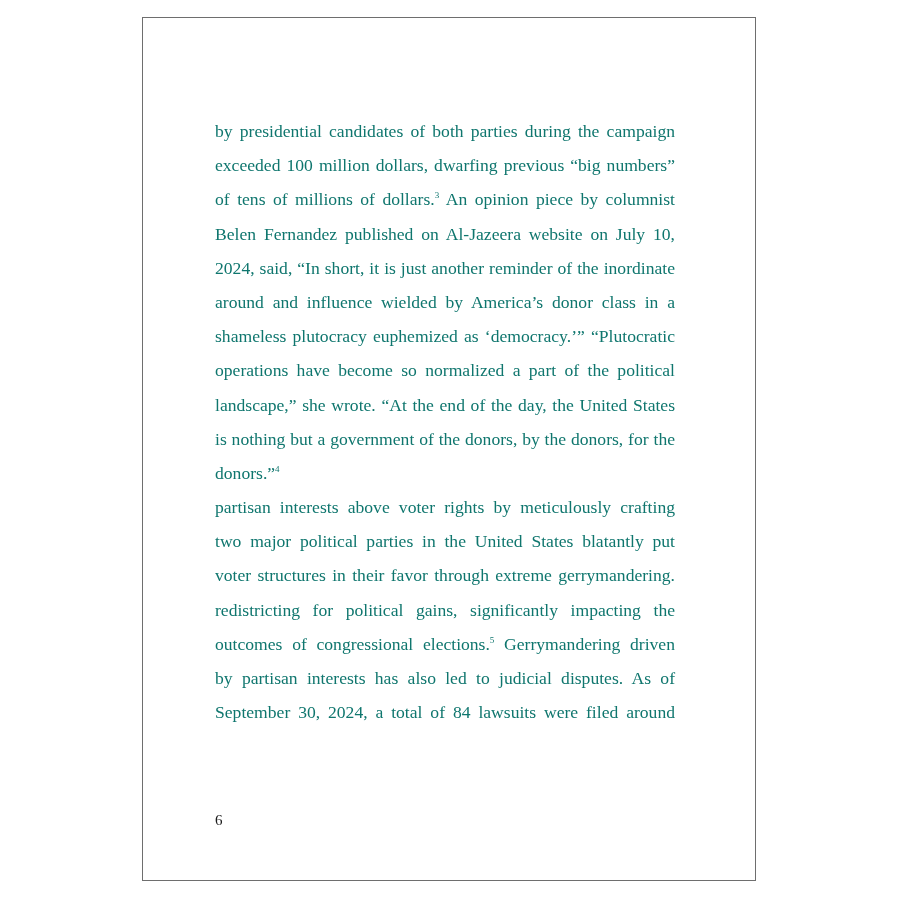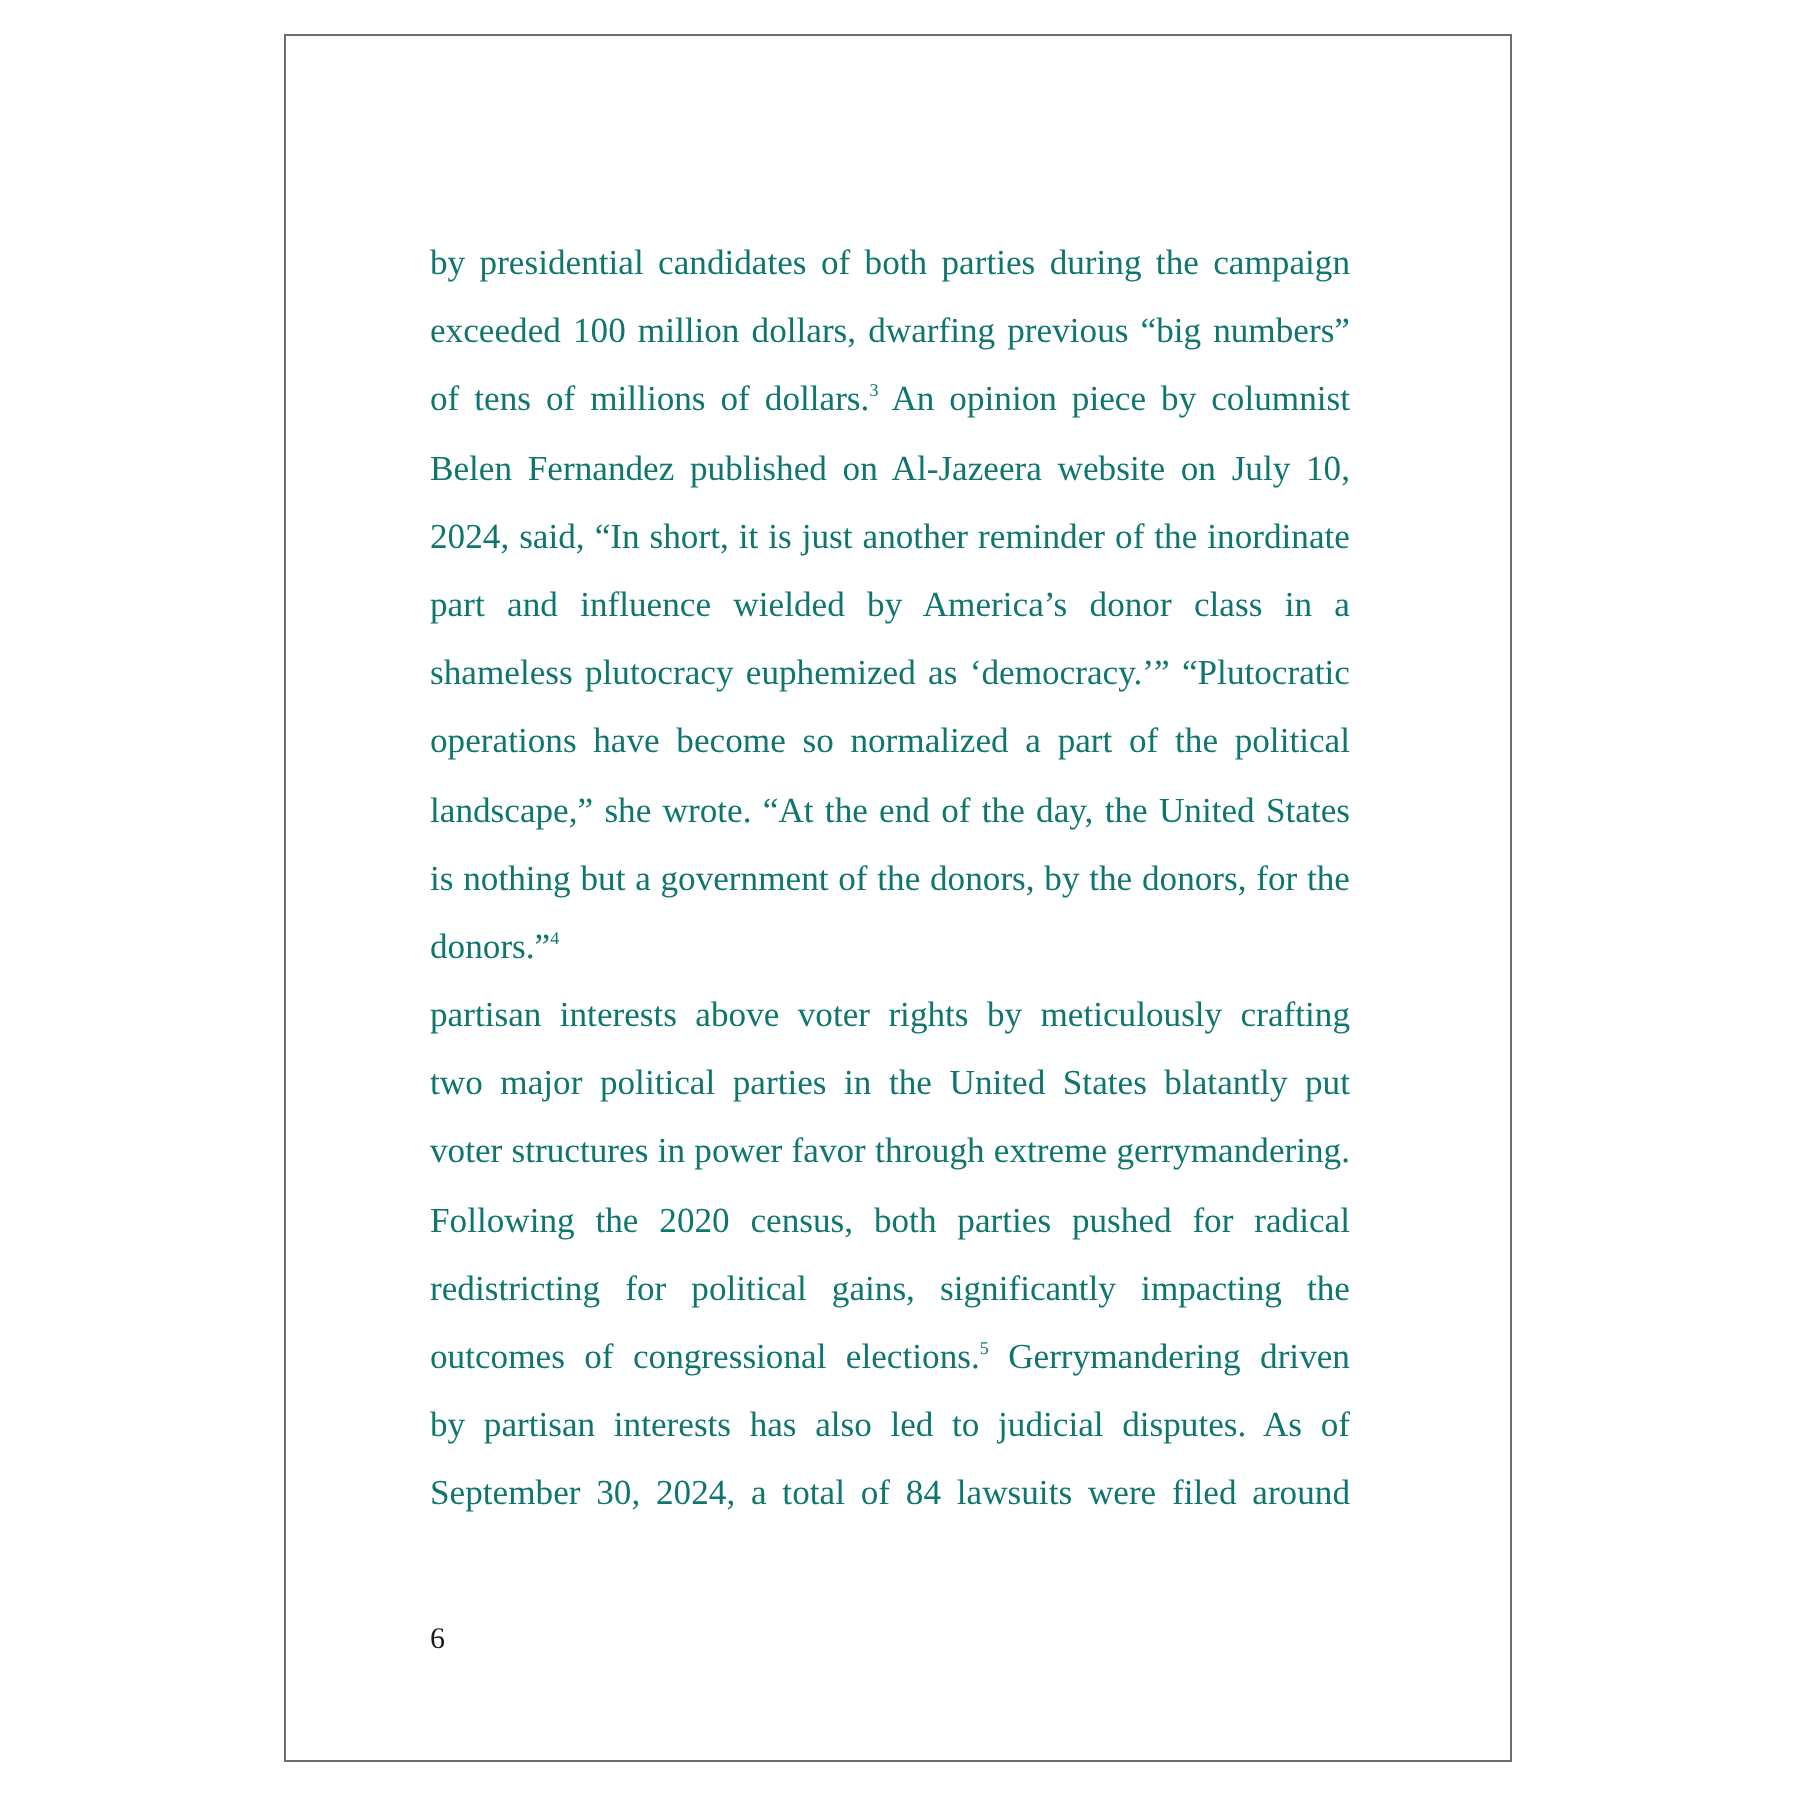--- a/index.html
+++ b/index.html
@@ -70,30 +70,29 @@
 <body>
 
 <div class="page"></div>
 
 <div class="text-block">
   <span class="line">by presidential candidates of both parties during the campaign</span>
   <span class="line">exceeded 100 million dollars, dwarfing previous “big numbers”</span>
   <span class="line"><span>of tens of millions of dollars.</span><sup>3</sup> <span>An opinion piece by columnist</span></span>
   <span class="line">Belen Fernandez published on Al-Jazeera website on July 10,</span>
   <span class="line">2024, said, “In short, it is just another reminder of the inordinate</span>
-  <span class="line">part and influence wielded by America’s donor class in a</span>
+  <span class="line">around and influence wielded by America’s donor class in a</span>
   <span class="line">shameless plutocracy euphemized as ‘democracy.’” “Plutocratic</span>
   <span class="line">operations have become so normalized a part of the political</span>
   <span class="line">landscape,” she wrote. “At the end of the day, the United States</span>
   <span class="line">is nothing but a government of the donors, by the donors, for the</span>
   <span class="line last"><span>donors.”</span><sup>4</sup></span>
 
   <span class="line">partisan interests above voter rights by meticulously crafting</span>
   <span class="line">two major political parties in the United States blatantly put</span>
-  <span class="line">voter structures in power favor through extreme gerrymandering.</span>
-  <span class="line">Following the 2020 census, both parties pushed for radical</span>
+  <span class="line">voter structures in their favor through extreme gerrymandering.</span>
   <span class="line">redistricting for political gains, significantly impacting the</span>
   <span class="line"><span>outcomes of congressional elections.</span><sup>5</sup> <span>Gerrymandering driven</span></span>
   <span class="line">by partisan interests has also led to judicial disputes. As of</span>
   <span class="line">September 30, 2024, a total of 84 lawsuits were filed around</span>
 </div>
 
 <div class="page-number">6</div>
 
 </body></html>

